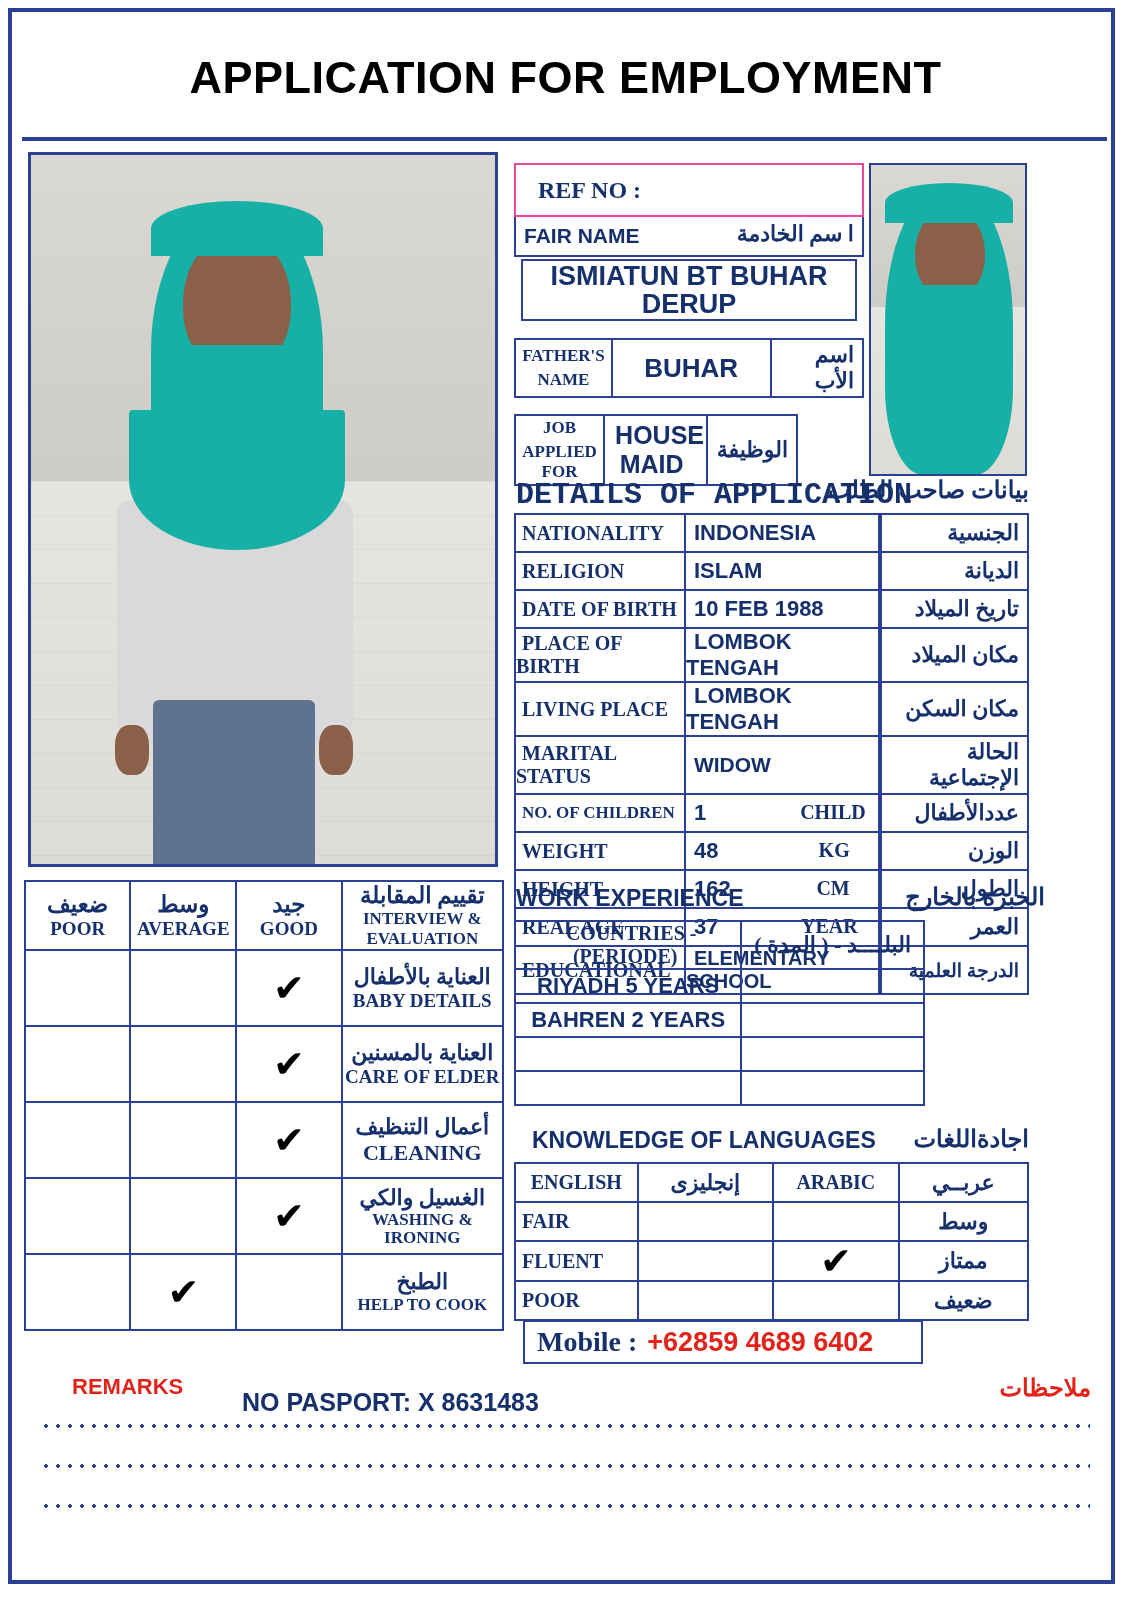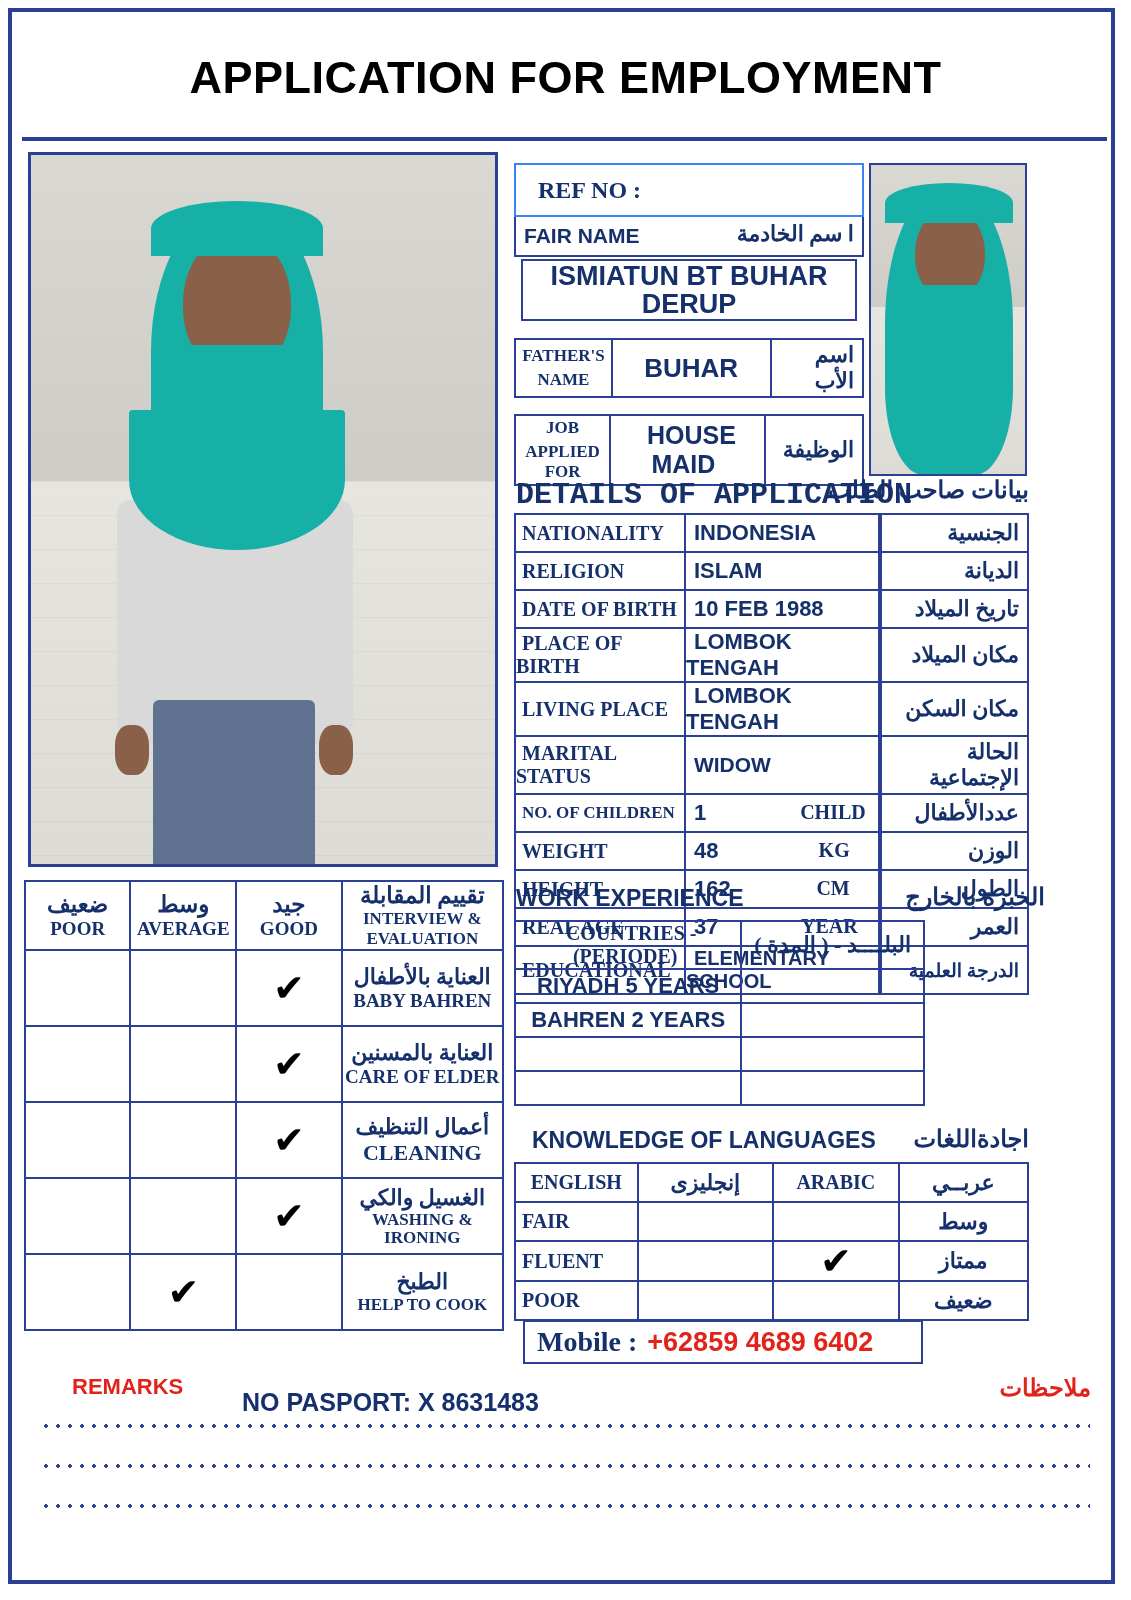--- a/index.html
+++ b/index.html
@@ -49,32 +49,32 @@
 
   
   .tbl{position:absolute;border-collapse:collapse;}
   td,th{border:2px solid #2b3f94;padding:0;vertical-align:middle;}
   .lbl{font-family:"Liberation Serif", serif;font-weight:bold;font-size:20px;color:#15306b;padding:2px 6px;}
   .lbl-sm{font-size:17px;}
   .ar{font-size:22px;text-align:right;padding:2px 8px;font-weight:bold;direction:rtl;}
   .val{font-family:"Liberation Sans", sans-serif;font-weight:bold;font-size:22px;color:#15306b;padding:2px 8px;}
   .ctr{text-align:center;}
 
-  .refrow{position:absolute;left:514px;top:163px;width:350px;height:54px;border:2px solid #3b82f6;box-sizing:border-box;}
+  .refrow{position:absolute;left:514px;top:163px;width:350px;height:54px;border:2px solid #ec4899;box-sizing:border-box;}
   .refrow .lbl{font-size:24px;padding-left:22px;line-height:50px;}
 
   .fullname-lbl{position:absolute;left:514px;top:217px;width:350px;height:40px;border:2px solid #2b3f94;border-top:none;box-sizing:border-box;}
   .fullname-lbl .l{position:absolute;left:8px;top:7px;font-family:"Liberation Sans",sans-serif;font-weight:bold;font-size:21px;}
   .fullname-lbl .r{position:absolute;right:8px;top:4px;font-size:22px;font-weight:bold;}
   .fullname-val{position:absolute;left:521px;top:259px;width:336px;height:62px;border:2px solid #2b3f94;box-sizing:border-box;
     display:flex;align-items:center;justify-content:center;text-align:center;
     font-family:"Liberation Sans",sans-serif;font-weight:bold;font-size:27px;line-height:1.05;color:#15306b;}
 
   .father{position:absolute;left:514px;top:338px;width:350px;height:48px;}
-  .job{position:absolute;left:514px;top:414px;width:350px;height:48px;}
+  .job{position:absolute;left:514px;top:414px;width:284px;height:48px;}
 
   .details-hdr{position:absolute;left:514px;top:478px;width:515px;height:30px;}
   .details-hdr .l{position:absolute;left:2px;top:0;font-family:Liberation Mono, monospace;font-weight:bold;font-size:30px;}
   .details-hdr .r{position:absolute;right:0;top:-2px;font-size:24px;font-weight:bold;}
 
   .details-tbl{left:514px;top:513px;width:515px;}
   .details-tbl td{height:32px;}
 
   .work-hdr{position:absolute;left:514px;top:885px;width:515px;height:30px;padding-left:16px;}
   .work-hdr .l{position:absolute;left:2px;top:0;font-family:"Liberation Sans",sans-serif;font-weight:bold;font-size:23px;}
@@ -375,21 +375,21 @@
       <div class="eval-en" style="font-size:17px;">EVALUATION</div>
     </td>
   </tr>
 
   <tr class="eval-row">
     <td><span class="tick"></span></td>
     <td><span class="tick"></span></td>
     <td><span class="tick">✔</span></td>
     <td>
       <div class="task-ar">العناية بالأطفال</div>
-      <div class="task-en">BABY BAHREN</div>
+      <div class="task-en">BABY DETAILS</div>
     </td>
   </tr>
   <tr class="eval-row">
     <td><span class="tick"></span></td>
     <td><span class="tick"></span></td>
     <td><span class="tick">✔</span></td>
     <td>
       <div class="task-ar">العناية بالمسنين</div>
       <div class="task-en">CARE OF ELDER</div>
     </td>

